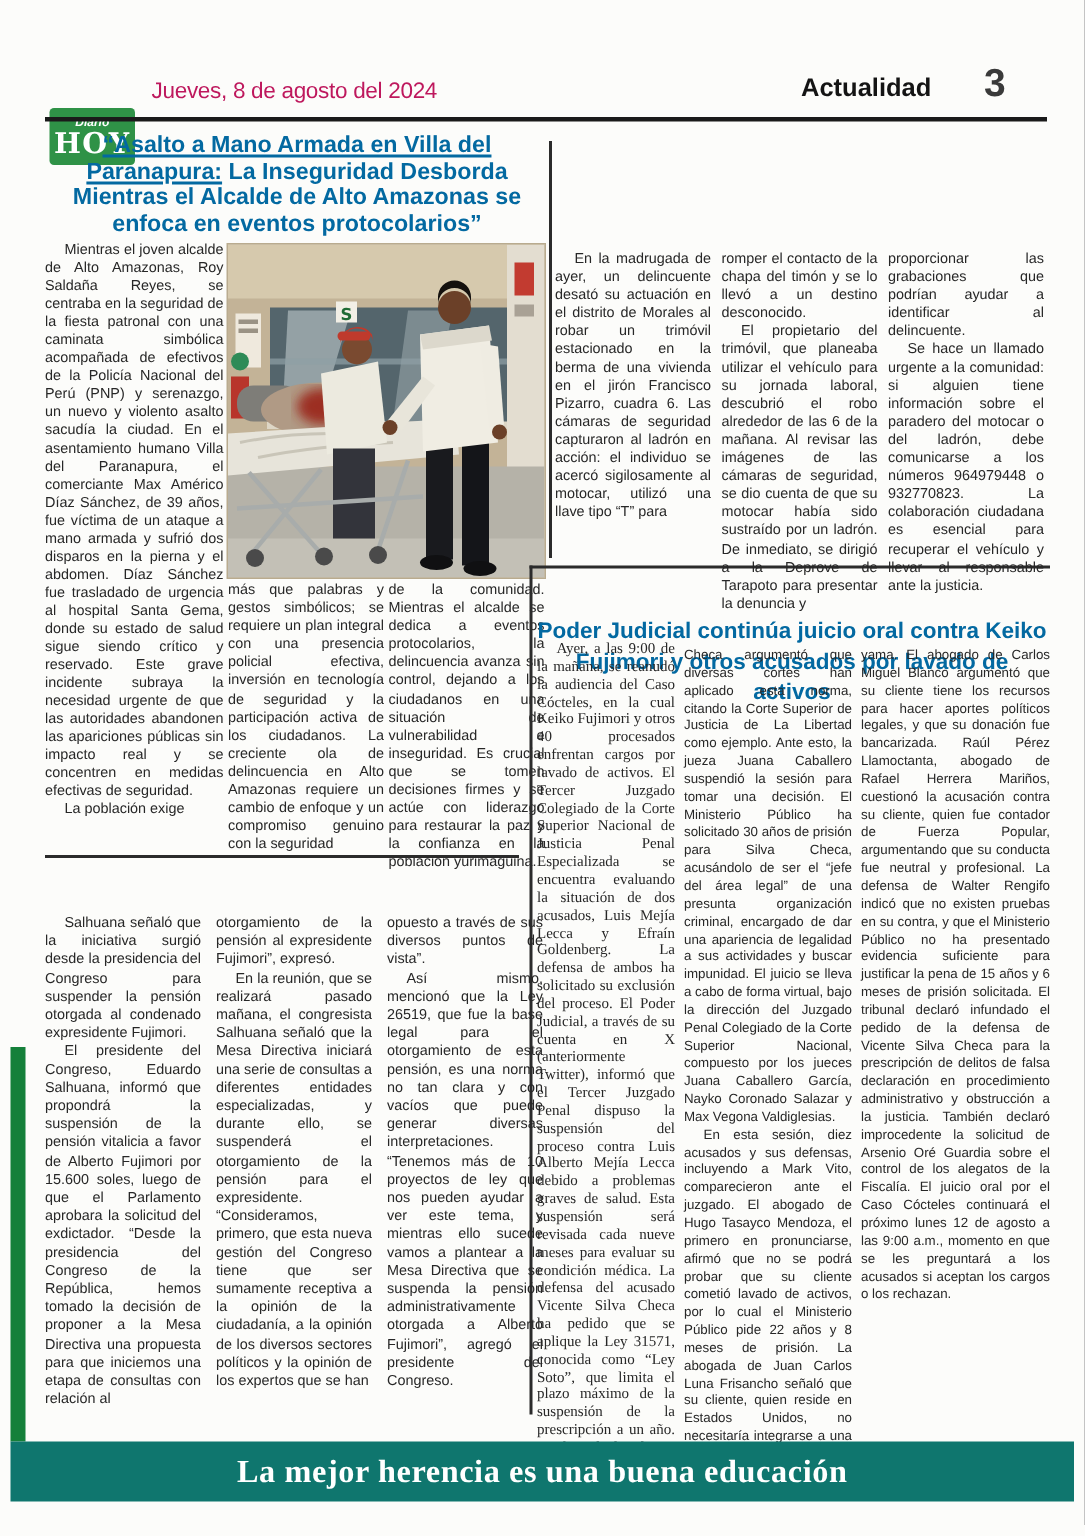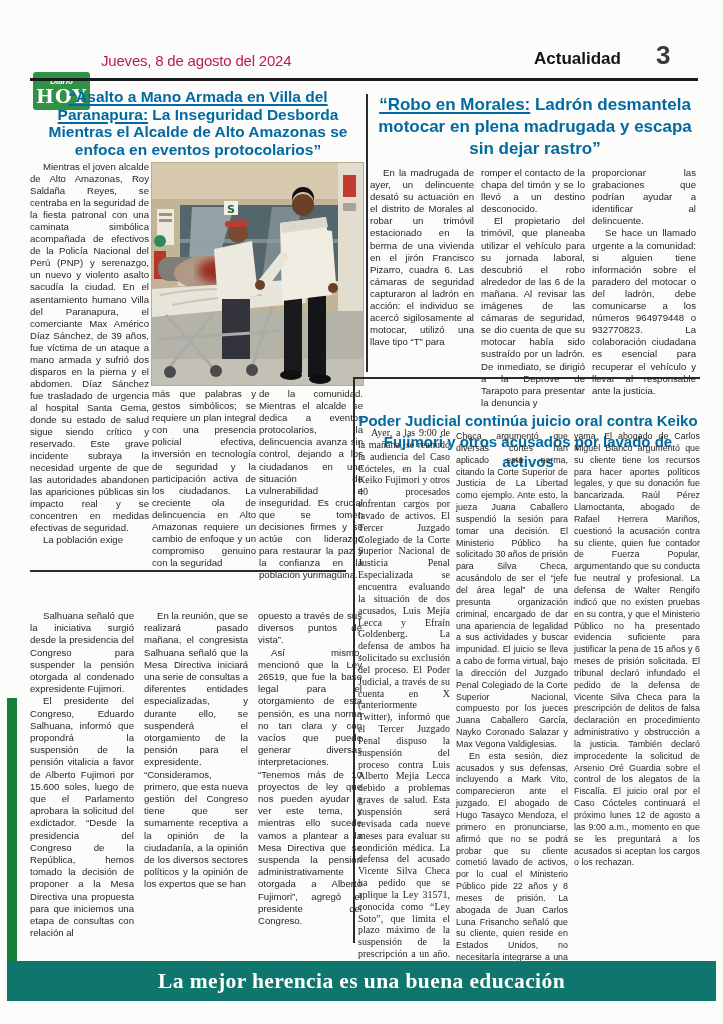--- a/index.html
+++ b/index.html
@@ -162,23 +162,20 @@
   </div>
   <div class="abs body-col" id="a1-col3">
     <p>de la comunidad. Mientras el alcalde se dedica a eventos protocolarios, la delincuencia avanza sin control, dejando a los ciudadanos en una situación de vulnerabilidad e inseguridad. Es crucial que se tomen decisiones firmes y se actúe con liderazgo para restaurar la paz y la confianza en la población yurimagüina.</p>
   </div>
 
   <div class="abs vrule" style="left:366px; top:94px; height:278px;"></div>
   <div class="abs hrule" style="left:353px; top:377px; width:347px;"></div>
   <div class="abs vrule" style="left:353px; top:377px; height:566px;"></div>
   <div class="abs hrule" style="left:30px; top:570px; width:316px;"></div>
 
-  <div class="abs headline" id="a2-headline">
-    <span class="u">“Robo en Morales:</span><span> Ladrón desmantela motocar en plena madrugada y escapa sin dejar rastro”</span>
-  </div>
   <div class="abs body-col" id="a2-col1">
     <p class="indent">En la madrugada de ayer, un delincuente desató su actuación en el distrito de Morales al robar un trimóvil estacionado en la berma de una vivienda en el jirón Francisco Pizarro, cuadra 6. Las cámaras de seguridad capturaron al ladrón en acción: el individuo se acercó sigilosamente al motocar, utilizó una llave tipo “T” para</p>
   </div>
   <div class="abs body-col" id="a2-col2">
     <p>romper el contacto de la chapa del timón y se lo llevó a un destino desconocido.</p>
     <p class="indent gap">El propietario del trimóvil, que planeaba utilizar el vehículo para su jornada laboral, descubrió el robo alrededor de las 6 de la mañana. Al revisar las imágenes de las cámaras de seguridad, se dio cuenta de que su motocar había sido sustraído por un ladrón. De inmediato, se dirigió a la Deprove de Tarapoto para presentar la denuncia y</p>
   </div>
   <div class="abs body-col" id="a2-col3">
     <p>proporcionar las grabaciones que podrían ayudar a identificar al delincuente.</p>
     <p class="indent gap">Se hace un llamado urgente a la comunidad: si alguien tiene información sobre el paradero del motocar o del ladrón, debe comunicarse a los números 964979448 o 932770823. La colaboración ciudadana es esencial para recuperar el vehículo y llevar al responsable ante la justicia.</p>
@@ -194,20 +191,21 @@
   </div>
   <div class="abs body-col" id="a3-col3">
     <p>yama. El abogado de Carlos Miguel Blanco argumentó que su cliente tiene los recursos para hacer aportes políticos legales, y que su donación fue bancarizada. Raúl Pérez Llamoctanta, abogado de Rafael Herrera Mariños, cuestionó la acusación contra su cliente, quien fue contador de Fuerza Popular, argumentando que su conducta fue neutral y profesional. La defensa de Walter Rengifo indicó que no existen pruebas en su contra, y que el Ministerio Público no ha presentado evidencia suficiente para justificar la pena de 15 años y 6 meses de prisión solicitada. El tribunal declaró infundado el pedido de la defensa de Vicente Silva Checa para la prescripción de delitos de falsa declaración en procedimiento administrativo y obstrucción a la justicia. También declaró improcedente la solicitud de Arsenio Oré Guardia sobre el control de los alegatos de la Fiscalía. El juicio oral por el Caso Cócteles continuará el próximo lunes 12 de agosto a las 9:00 a.m., momento en que se les preguntará a los acusados si aceptan los cargos o los rechazan.</p>
   </div>
 
   <div class="abs body-col" id="a4-col1">
     <p class="indent">Salhuana señaló que la iniciativa surgió desde la presidencia del Congreso para suspender la pensión otorgada al condenado expresidente Fujimori.</p>
     <p class="indent gap">El presidente del Congreso, Eduardo Salhuana, informó que propondrá la suspensión de la pensión vitalicia a favor de Alberto Fujimori por 15.600 soles, luego de que el Parlamento aprobara la solicitud del exdictador. “Desde la presidencia del Congreso de la República, hemos tomado la decisión de proponer a la Mesa Directiva una propuesta para que iniciemos una etapa de consultas con relación al</p>
   </div>
   <div class="abs body-col" id="a4-col2">
+    <p>otorgamiento de la pensión al expresidente Fujimori”, expresó.</p>
     <p class="indent gap">En la reunión, que se realizará pasado mañana, el congresista Salhuana señaló que la Mesa Directiva iniciará una serie de consultas a diferentes entidades especializadas, y durante ello, se suspenderá el otorgamiento de la pensión para el expresidente. “Consideramos, primero, que esta nueva gestión del Congreso tiene que ser sumamente receptiva a la opinión de la ciudadanía, a la opinión de los diversos sectores políticos y la opinión de los expertos que se han</p>
   </div>
   <div class="abs body-col" id="a4-col3">
     <p>opuesto a través de sus diversos puntos de vista”.</p>
     <p class="indent gap">Así mismo, mencionó que la Ley 26519, que fue la base legal para el otorgamiento de esta pensión, es una norma no tan clara y con vacíos que puede generar diversas interpretaciones. “Tenemos más de 10 proyectos de ley que nos pueden ayudar a ver este tema, y mientras ello sucede vamos a plantear a la Mesa Directiva que se suspenda la pensión administrativamente otorgada a Alberto Fujimori”, agregó el presidente del Congreso.</p>
   </div>
 
   <div class="abs side-bar"></div>
   <div class="abs banner">
     <span>La mejor herencia es una buena educación</span>

